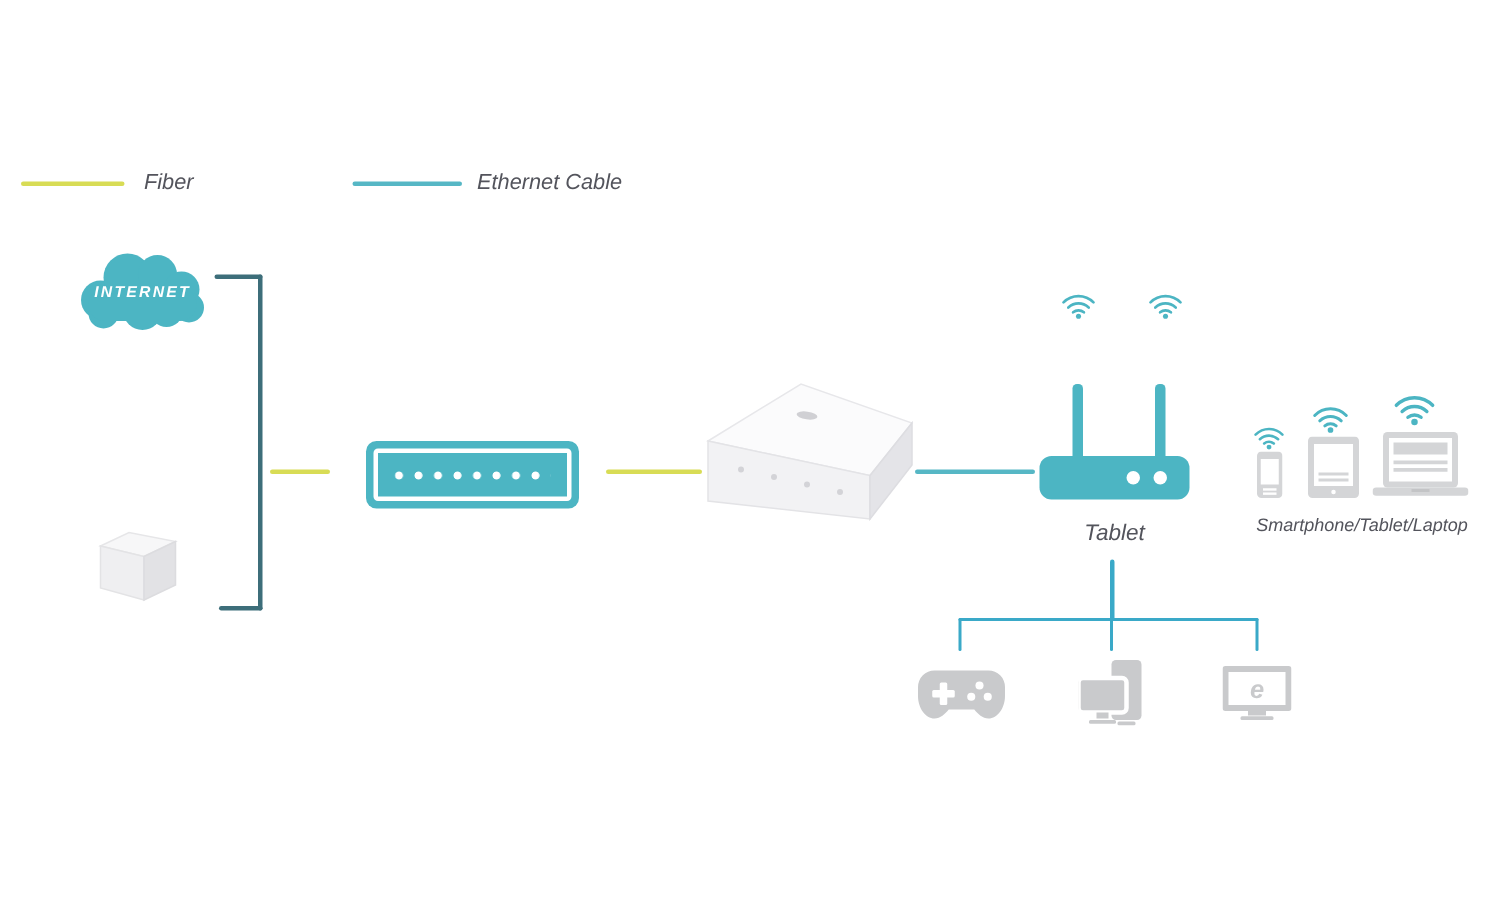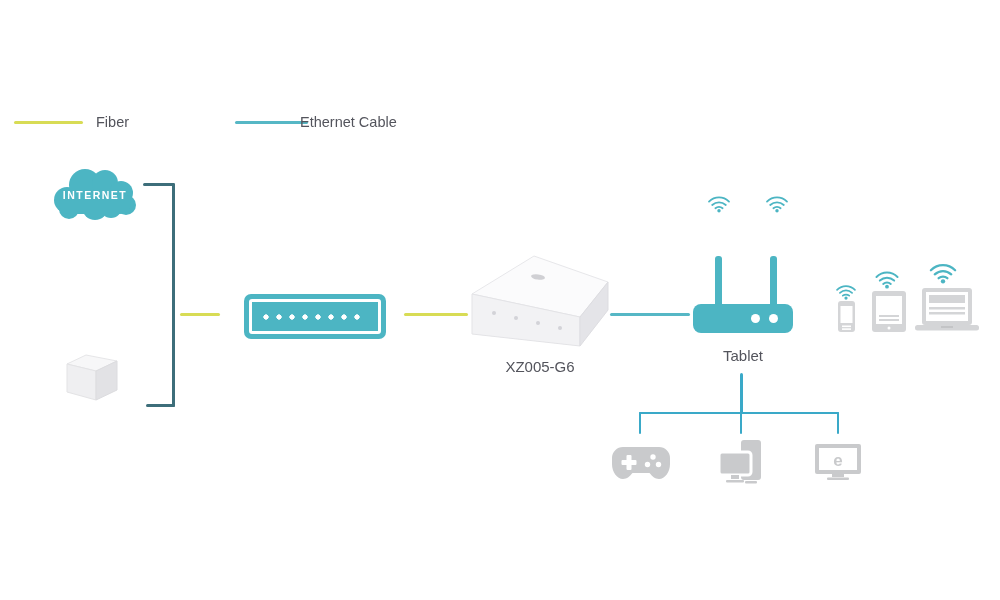--- a/index.html
+++ b/index.html
@@ -1,17 +1,17 @@
 <!DOCTYPE html>
 <html><head>
 <meta charset="utf-8">
 <style>
   html,body{margin:0;padding:0;background:#fff;}
   .canvas{position:relative;width:1000px;height:600px;background:#ffffff;overflow:hidden;
-          font-family:"Liberation Sans",sans-serif;color:#53545c;}
+          font-family:"Liberation Sans",sans-serif;color:#53545c;font-style:italic;}
   .abs{position:absolute;}
   .lbl{position:absolute;text-align:center;color:#53545c;font-size:15px;line-height:19px;}
   .lbl.small{font-size:12px;}
   .lbl.pre{white-space:pre-line;}
   .legend-text{position:absolute;font-size:14.5px;color:#53545c;}
   .line{position:absolute;border-radius:2px;}
   .fiber-line{background:#d8dc55;height:3px;}
   .eth-line{background:#56b7c5;height:3px;}
   .branch-line{background:#3aa9c8;}
   .bracket{background:#3d6e7a;}
@@ -29,21 +29,21 @@
   svg{display:block;}
 </style>
 </head>
 <body>
 
 <div class="canvas">
 
   <div class="line fiber-line abs" style="left:14px;top:121px;width:69px;"></div>
   <div class="legend-text" style="left:96px;top:114px;">Fiber</div>
   <div class="line eth-line abs" style="left:235px;top:121px;width:73px;"></div>
-  <div class="legend-text" style="left:300px;top:114px;">Ethernet Cable</div>
+  <div class="legend-text" style="left:318px;top:114px;">Ethernet Cable</div>
 
   <div class="abs" style="left:47px;top:165px;width:96px;height:57px;text-align:center;">
     <svg width="96" height="57" viewBox="0 0 96 57">
       <g fill="#4cb5c3">
         <circle cx="20" cy="35" r="13"></circle>
         <circle cx="38" cy="20" r="16"></circle>
         <circle cx="58" cy="18" r="13"></circle>
         <circle cx="74" cy="28" r="12"></circle>
         <circle cx="79" cy="40" r="10"></circle>
         <circle cx="22" cy="44" r="10"></circle>
@@ -82,21 +82,20 @@
       <polygon points="118,73 146,38 146,66 118,102" fill="#e4e4e8" stroke="#dddde1" stroke-width="1"></polygon>
       <ellipse cx="76" cy="33" rx="7" ry="2.6" fill="#d0d0d4" transform="rotate(8 76 33)"></ellipse>
       <g fill="#d3d3d7">
         <circle cx="32" cy="69" r="2"></circle>
         <circle cx="54" cy="74" r="2"></circle>
         <circle cx="76" cy="79" r="2"></circle>
         <circle cx="98" cy="84" r="2"></circle>
       </g>
     </svg>
   </div>
-  <div class="lbl" style="left:465px;top:357px;width:150px;">XZ005-G6</div>
 
   <div class="line eth-line" style="left:610px;top:313px;width:80px;"></div>
 
   <div class="abs" style="left:707px;top:194px;">
     <svg width="24" height="19" viewBox="0 0 24 19">
       <g stroke="#4cb5c3" stroke-width="1.8" fill="none" stroke-linecap="round">
         <path d="M2 7.6 C4.8 4.8 8.2 3.4 12 3.4 C15.8 3.4 19.2 4.8 22 7.6"></path>
         <path d="M5.2 11 C7.2 9.2 9.4 8.3 12 8.3 C14.6 8.3 16.8 9.2 18.8 11"></path>
         <path d="M8.4 14.2 C9.5 13.3 10.7 12.9 12 12.9 C13.3 12.9 14.5 13.3 15.6 14.2"></path>
       </g>
@@ -210,14 +209,15 @@
     <svg width="64" height="45" viewBox="0 0 64 45">
       <rect x="7" y="0" width="50" height="37" rx="3" fill="#d4d5d7"></rect>
       <rect x="11" y="4" width="42" height="29" fill="#ffffff"></rect>
       <rect x="14" y="7" width="36" height="8" fill="#d4d5d7"></rect>
       <rect x="14" y="19" width="36" height="2.5" fill="#d4d5d7"></rect>
       <rect x="14" y="24" width="36" height="2.5" fill="#d4d5d7"></rect>
       <rect x="0" y="37" width="64" height="5.5" rx="2.5" fill="#d4d5d7"></rect>
       <rect x="26" y="38" width="12" height="2" fill="#c3c4c6"></rect>
     </svg>
   </div>
+  <div class="lbl small" style="left:818px;top:341px;width:180px;">Smartphone/Tablet/Laptop</div>
 
 </div>
 
 </body></html>

